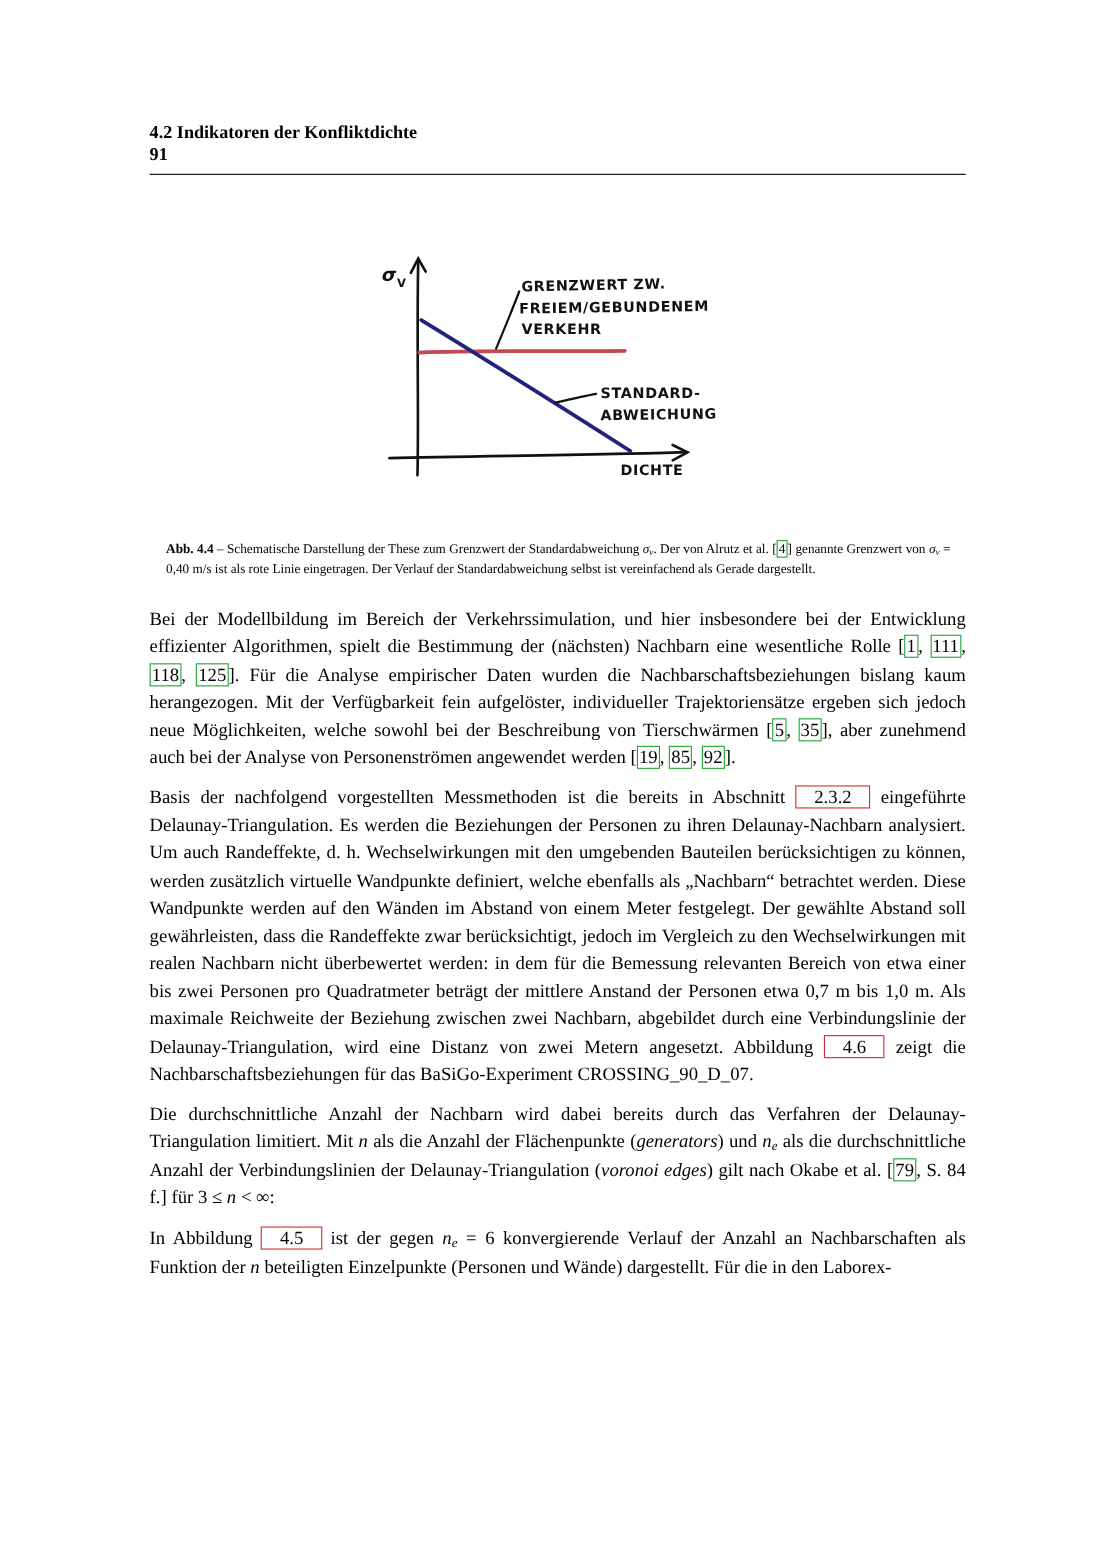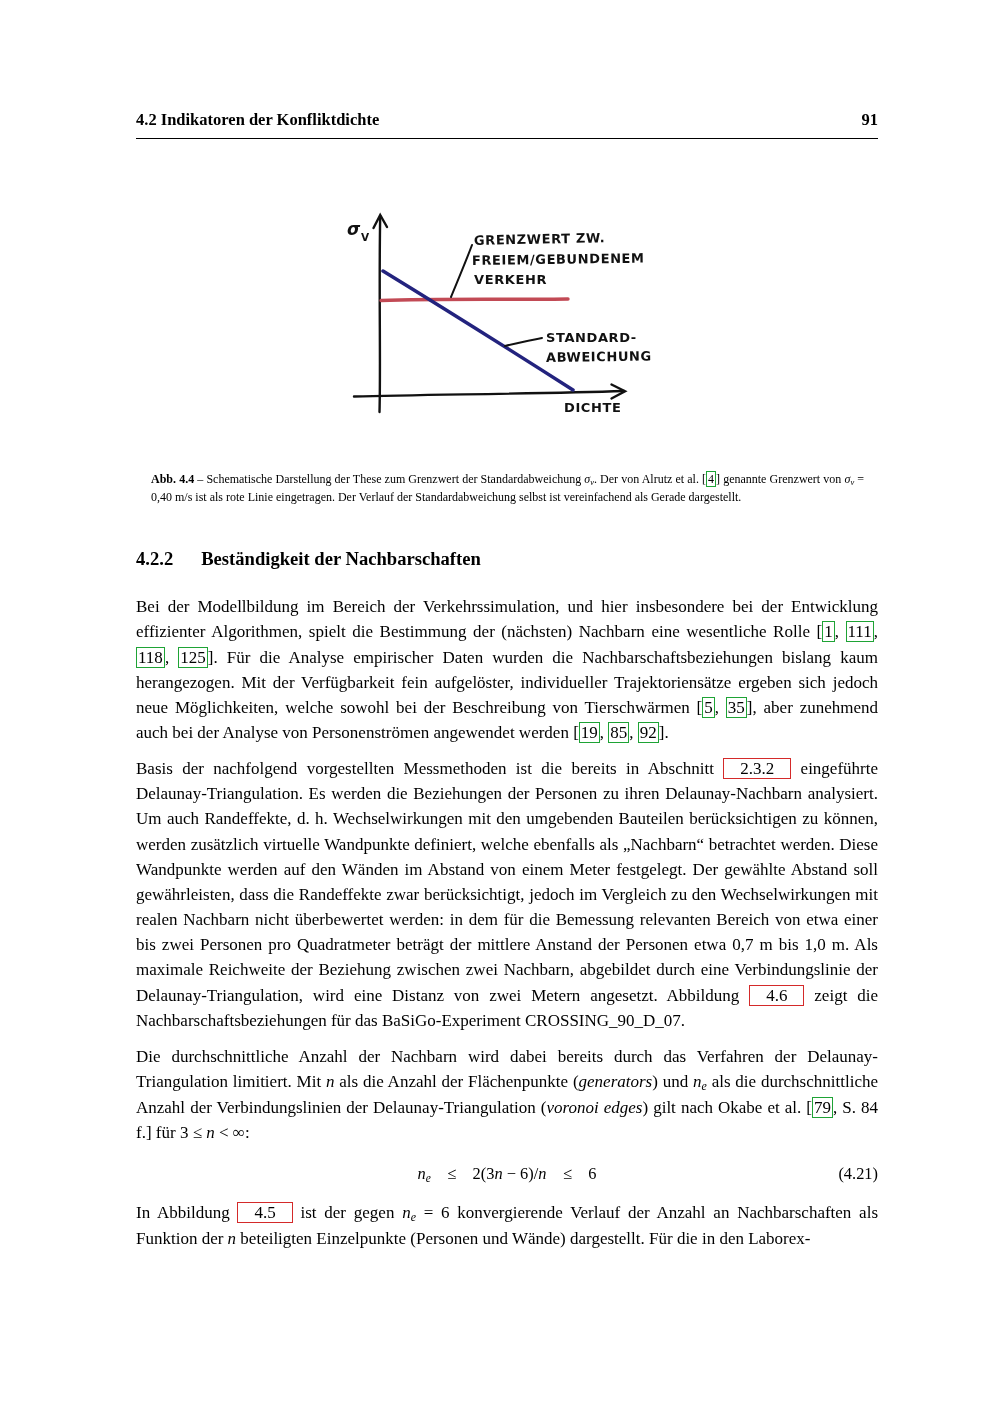--- a/index.html
+++ b/index.html
@@ -17,20 +17,21 @@
 
   
   .running-head {
     display: flex;
     justify-content: space-between;
     align-items: baseline;
     font-weight: bold;
     font-size: 16.5px;
     padding-bottom: 8px;
     border-bottom: 1.4px solid #000;
+    flex-direction: column;
   }
 
   
   .figure-wrap { margin-top: 56px; }
   svg.sketch { display: block; margin: 0 auto; }
 
   
   .caption {
     margin: 26px 14px 0 15px;
     font-size: 12px;
@@ -125,25 +126,21 @@
 
       <g fill="#111111">
         <text x="12" y="40" font-size="17" font-style="italic" font-family="'DejaVu Sans', sans-serif" font-weight="bold">σ</text>
         <text x="26" y="46" font-size="10.5" font-family="'DejaVu Sans', sans-serif" font-weight="bold">V</text>
       </g>
     </svg>
   </div>
 
   <p class="caption"><span class="k-b">Abb. 4.4</span><span class="k-t"> – Schematische Darstellung der These zum Grenzwert der Standardabweichung </span><span class="k-i">σ</span><span class="k-sub">v</span><span class="k-t">. Der von Alrutz et al. [</span><span class="k-cite">4</span><span class="k-t">] genannte Grenzwert von </span><span class="k-i">σ</span><span class="k-sub">v</span><span class="k-t"> = 0,40 m/s ist als rote Linie eingetragen. Der Verlauf der Standardabweichung selbst ist vereinfachend als Gerade dargestellt.</span></p>
 
-  <h2 class="section-heading">
-    <span class="num">4.2.2</span><span>Beständigkeit der Nachbarschaften</span>
-  </h2>
 
   <div class="body-flow">
       <p class="body-para"><span class="k-t">Bei der Modellbildung im Bereich der Verkehrssimulation, und hier insbesondere bei der Entwicklung effizienter Algorithmen, spielt die Bestimmung der (nächsten) Nachbarn eine wesentliche Rolle [</span><span class="k-cite">1</span><span class="k-t">, </span><span class="k-cite">111</span><span class="k-t">, </span><span class="k-cite">118</span><span class="k-t">, </span><span class="k-cite">125</span><span class="k-t">]. Für die Analyse empirischer Daten wurden die Nachbarschaftsbeziehungen bislang kaum herangezogen. Mit der Verfügbarkeit fein aufgelöster, individueller Trajektoriensätze ergeben sich jedoch neue Möglichkeiten, welche sowohl bei der Beschreibung von Tierschwärmen [</span><span class="k-cite">5</span><span class="k-t">, </span><span class="k-cite">35</span><span class="k-t">], aber zunehmend auch bei der Analyse von Personenströmen angewendet werden [</span><span class="k-cite">19</span><span class="k-t">, </span><span class="k-cite">85</span><span class="k-t">, </span><span class="k-cite">92</span><span class="k-t">].</span></p>
       <p class="body-para"><span class="k-t">Basis der nachfolgend vorgestellten Messmethoden ist die bereits in Abschnitt </span><span class="k-ref">2.3.2</span><span class="k-t"> eingeführte Delaunay-Triangulation. Es werden die Beziehungen der Personen zu ihren Delaunay-Nachbarn analysiert. Um auch Randeffekte, d. h. Wechselwirkungen mit den umgebenden Bauteilen berücksichtigen zu können, werden zusätzlich virtuelle Wandpunkte definiert, welche ebenfalls als „Nachbarn“ betrachtet werden. Diese Wandpunkte werden auf den Wänden im Abstand von einem Meter festgelegt. Der gewählte Abstand soll gewährleisten, dass die Randeffekte zwar berücksichtigt, jedoch im Vergleich zu den Wechselwirkungen mit realen Nachbarn nicht überbewertet werden: in dem für die Bemessung relevanten Bereich von etwa einer bis zwei Personen pro Quadratmeter beträgt der mittlere Anstand der Personen etwa 0,7 m bis 1,0 m. Als maximale Reichweite der Beziehung zwischen zwei Nachbarn, abgebildet durch eine Verbindungslinie der Delaunay-Triangulation, wird eine Distanz von zwei Metern angesetzt. Abbildung </span><span class="k-ref">4.6</span><span class="k-t"> zeigt die Nachbarschaftsbeziehungen für das BaSiGo-Experiment CROSSING_90_D_07.</span></p>
       <p class="body-para"><span class="k-t">Die durchschnittliche Anzahl der Nachbarn wird dabei bereits durch das Verfahren der Delaunay-Triangulation limitiert. Mit </span><span class="k-i">n</span><span class="k-t"> als die Anzahl der Flächenpunkte (</span><span class="k-i">generators</span><span class="k-t">) und </span><span class="k-i">n</span><span class="k-sub">e</span><span class="k-t"> als die durchschnittliche Anzahl der Verbindungslinien der Delaunay-Triangulation (</span><span class="k-i">voronoi edges</span><span class="k-t">) gilt nach Okabe et al. [</span><span class="k-cite">79</span><span class="k-t">, S. 84 f.] für 3 ≤ </span><span class="k-i">n</span><span class="k-t"> &lt; ∞:</span></p>
-      <div class="equation"><span class="eq-body"><span class="k-i">n</span><span class="k-sub">e</span><span class="k-t">  ≤  2(3</span><span class="k-i">n</span><span class="k-t"> − 6)/</span><span class="k-i">n</span><span class="k-t">  ≤  6</span></span><span class="eq-tag">(4.21)</span></div>
       <p class="body-para"><span class="k-t">In Abbildung </span><span class="k-ref">4.5</span><span class="k-t"> ist der gegen </span><span class="k-i">n</span><span class="k-sub">e</span><span class="k-t"> = 6 konvergierende Verlauf der Anzahl an Nachbarschaften als Funktion der </span><span class="k-i">n</span><span class="k-t"> beteiligten Einzelpunkte (Personen und Wände) dargestellt. Für die in den Laborex-</span></p>
     </div>
 
 </div>
 
 </body></html>

